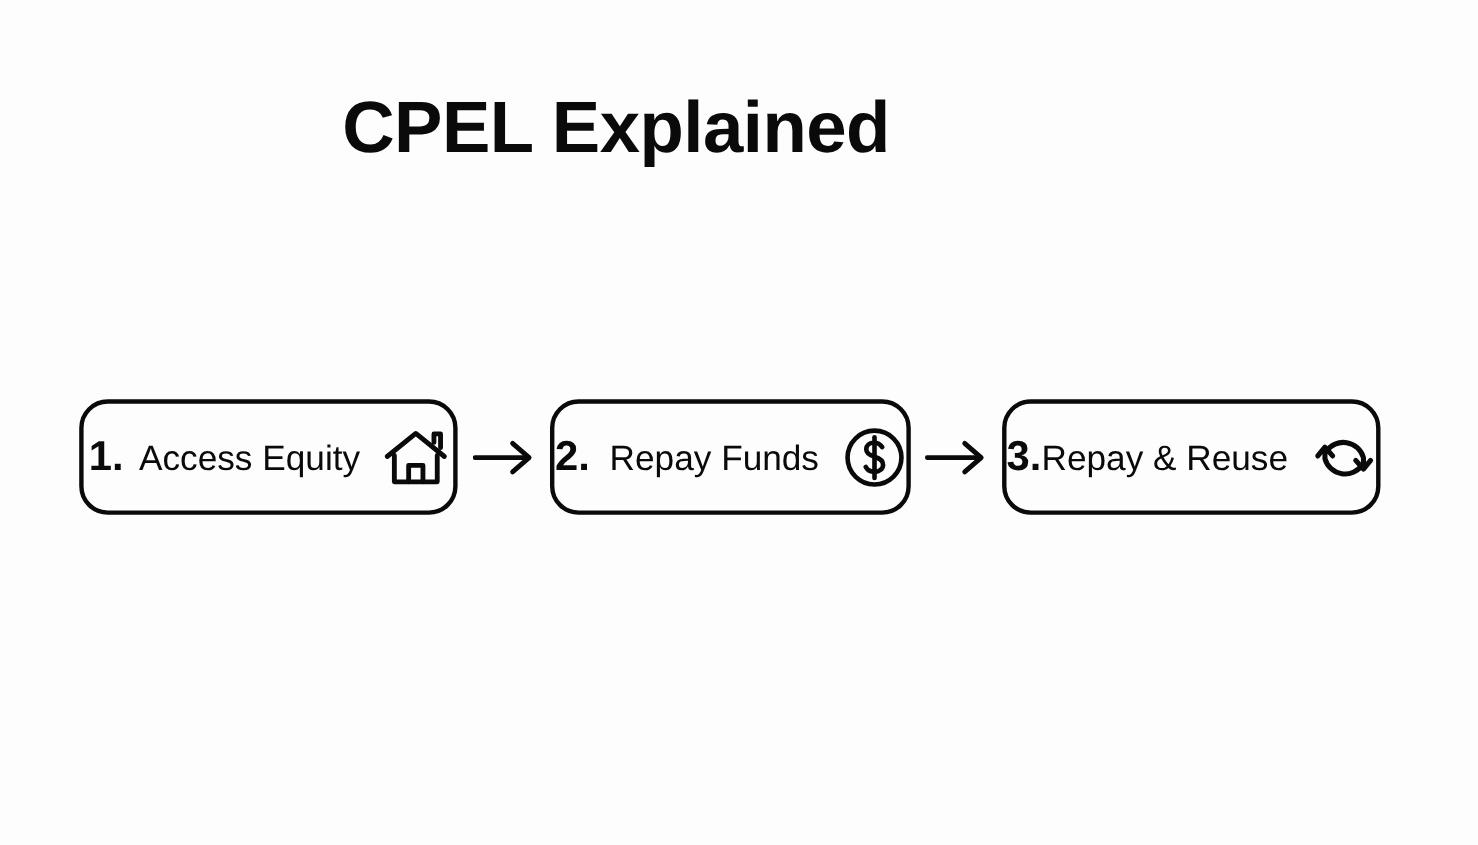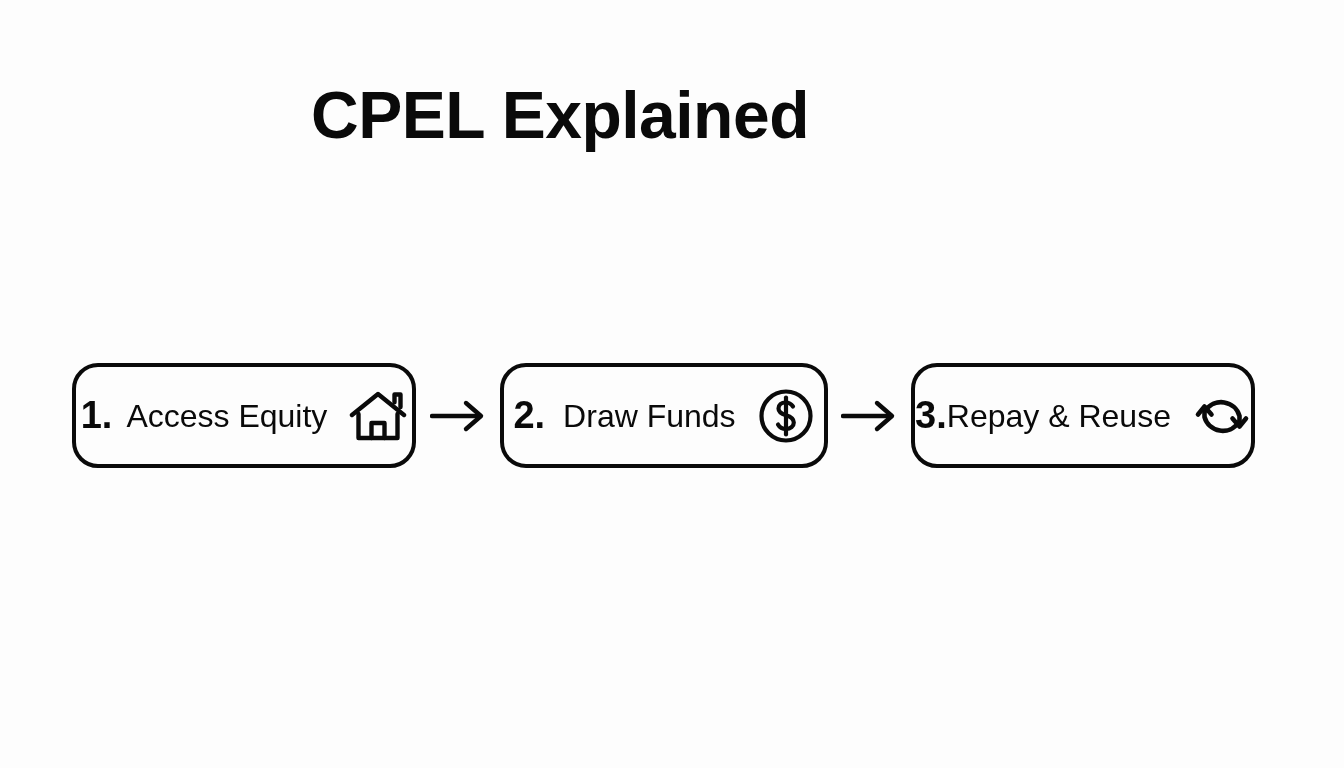--- a/index.html
+++ b/index.html
@@ -137,21 +137,21 @@
 
     <div class="flow-arrow">
       <svg width="56" height="36" viewBox="0 0 56 36" fill="none" stroke="#0a0a0a" stroke-width="4.4" stroke-linecap="round" stroke-linejoin="round">
         <path d="M2 18 L50 18"></path>
         <path d="M36 5 L51 18 L36 31"></path>
       </svg>
     </div>
 
     <div class="step-box step-2">
       <span class="step-num">2.</span>
-      <span class="step-label">Draw Funds</span>
+      <span class="step-label">Repay Funds</span>
       <span class="step-icon">
         <svg width="56" height="56" viewBox="0 0 56 56" fill="none" stroke="#0a0a0a" stroke-width="4.2" stroke-linecap="round" stroke-linejoin="round">
           <circle cx="28" cy="28" r="24.5"></circle>
           <path d="M35 18.5 C33 15.5 30.5 14.5 27.5 14.5
                    C23.5 14.5 20.5 17 20.5 20.5
                    C20.5 24.5 24 26 28 27.2
                    C32 28.4 35.8 30.2 35.8 34.4
                    C35.8 38.2 32.4 41 28.2 41
                    C24.6 41 21.6 39.5 20 36.5"></path>
           <path d="M28 9.5 L28 46.5"></path>

